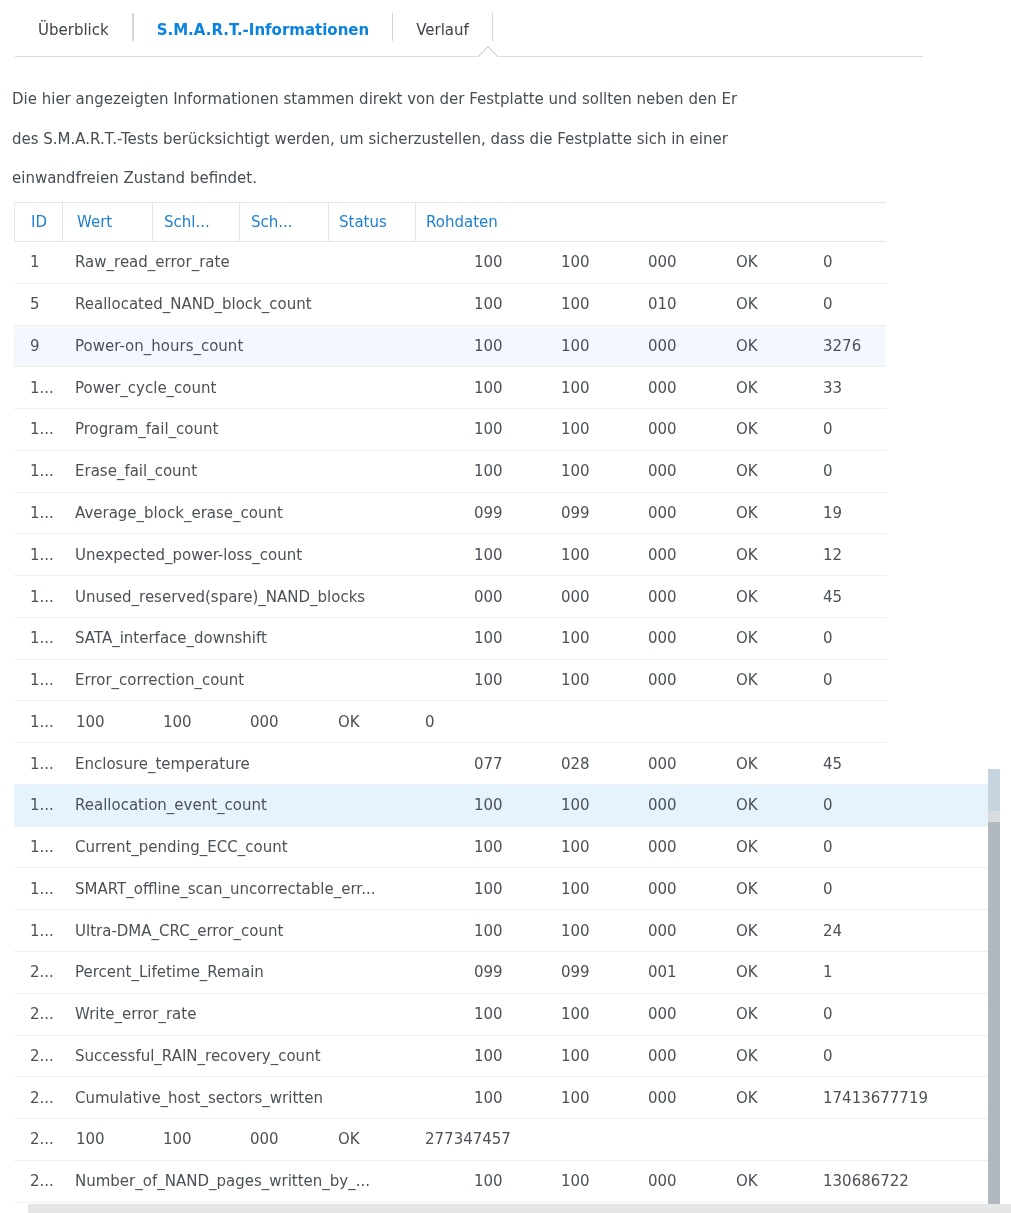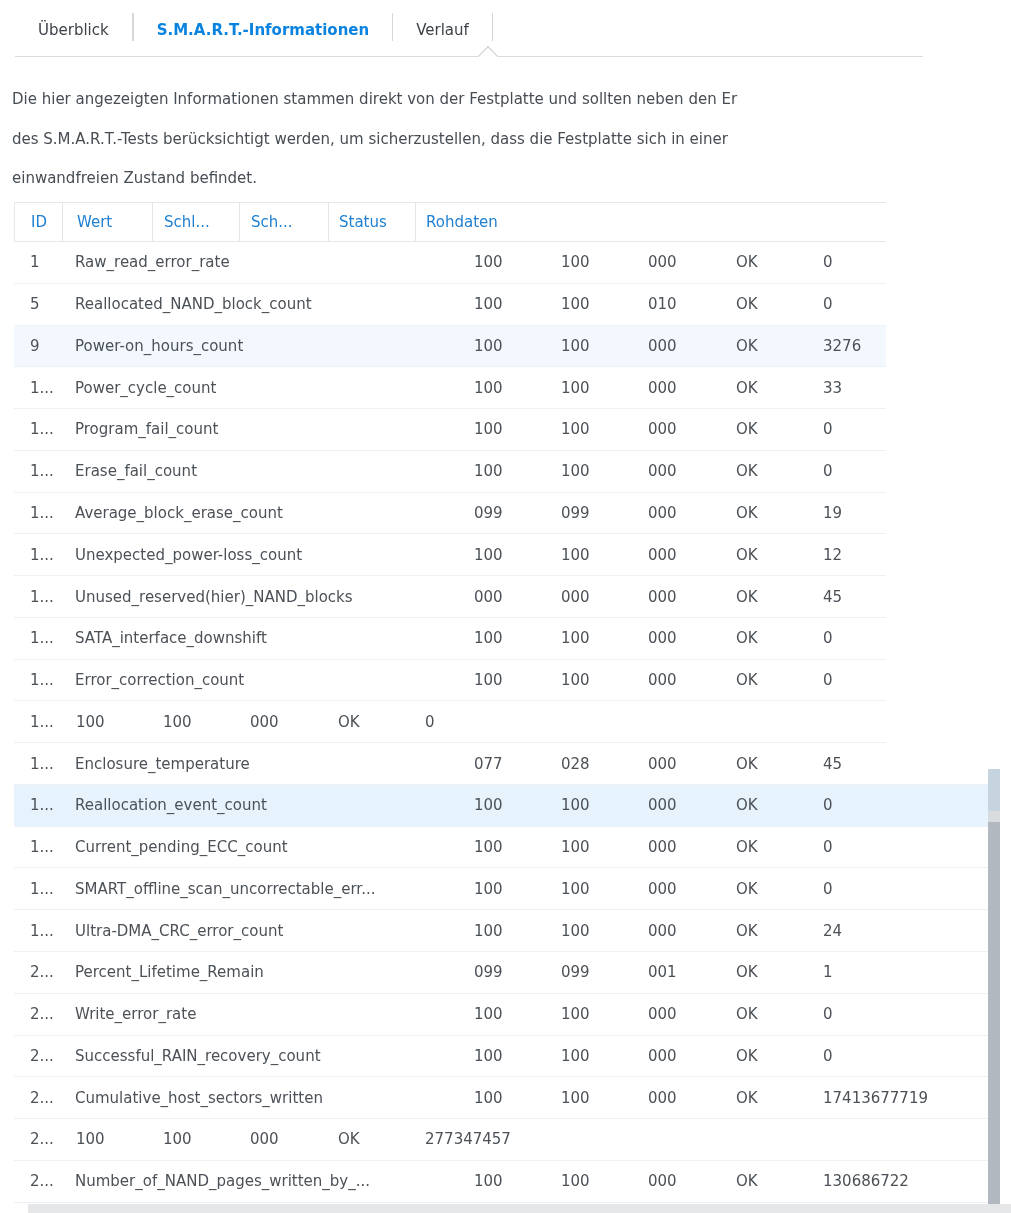--- a/index.html
+++ b/index.html
@@ -158,21 +158,21 @@
         <div class="cell col-id">1...</div>
         <div class="cell col-attribute">Unexpected_power-loss_count</div>
         <div class="cell col-value">100</div>
         <div class="cell col-worst">100</div>
         <div class="cell col-threshold">000</div>
         <div class="cell col-status">OK</div>
         <div class="cell col-raw">12</div>
       </div>
       <div class="row">
         <div class="cell col-id">1...</div>
-        <div class="cell col-attribute">Unused_reserved(hier)_NAND_blocks</div>
+        <div class="cell col-attribute">Unused_reserved(spare)_NAND_blocks</div>
         <div class="cell col-value">000</div>
         <div class="cell col-worst">000</div>
         <div class="cell col-threshold">000</div>
         <div class="cell col-status">OK</div>
         <div class="cell col-raw">45</div>
       </div>
       <div class="row">
         <div class="cell col-id">1...</div>
         <div class="cell col-attribute">SATA_interface_downshift</div>
         <div class="cell col-value">100</div>

